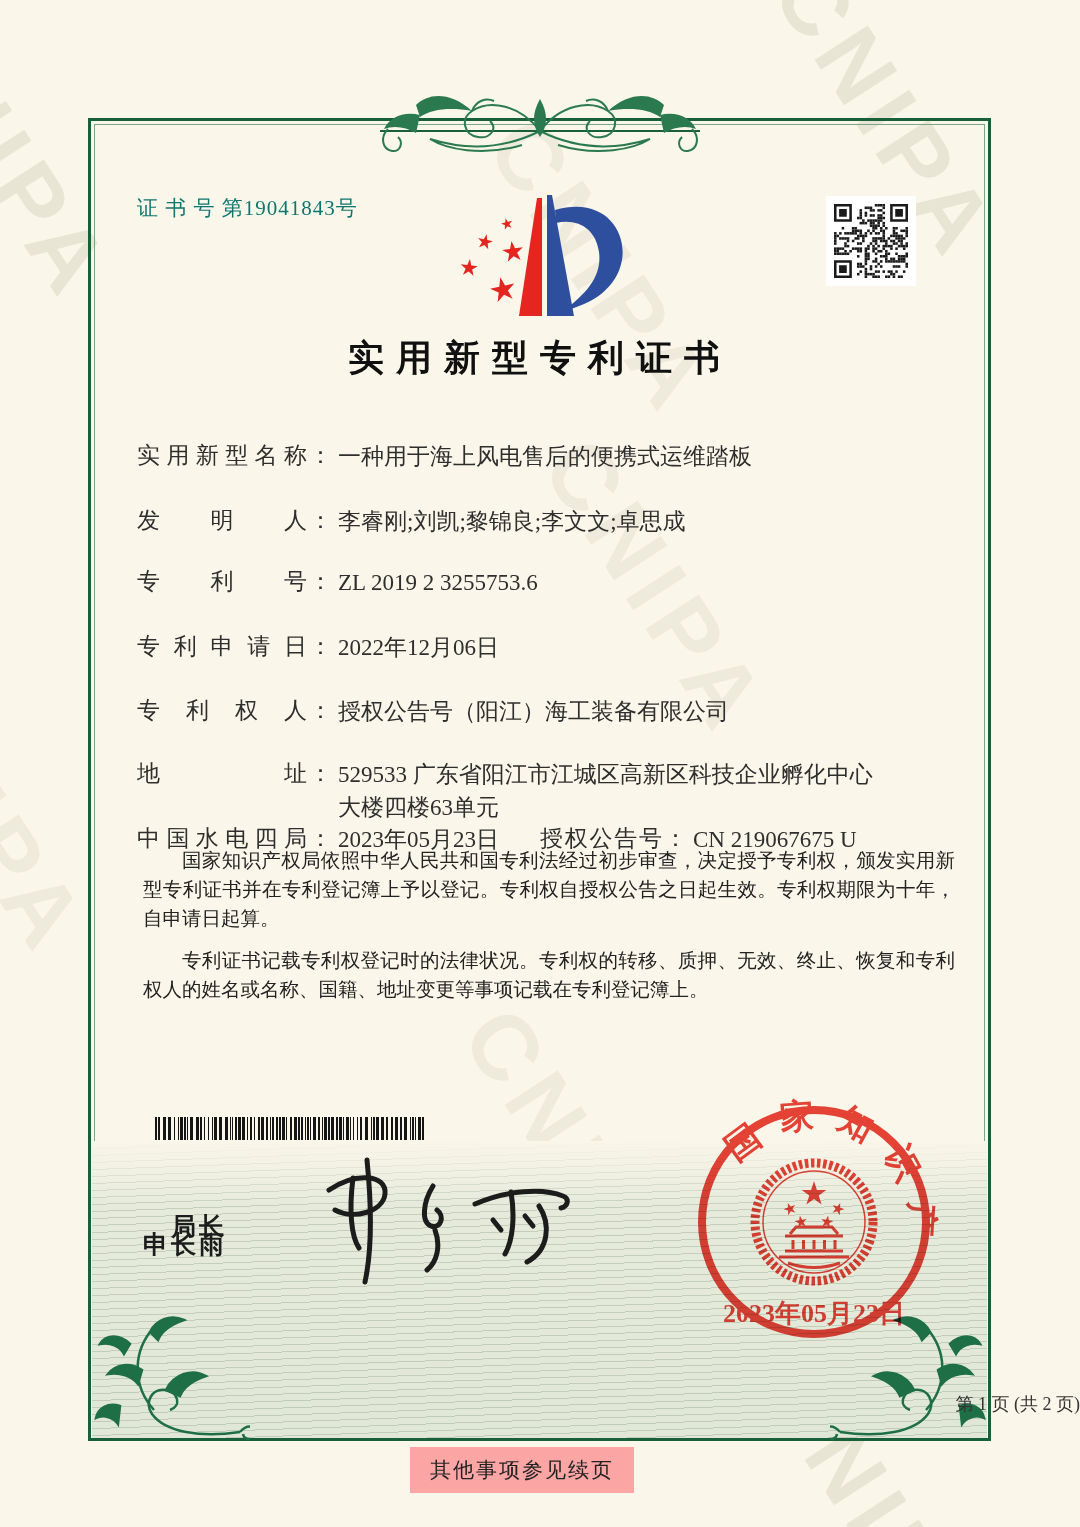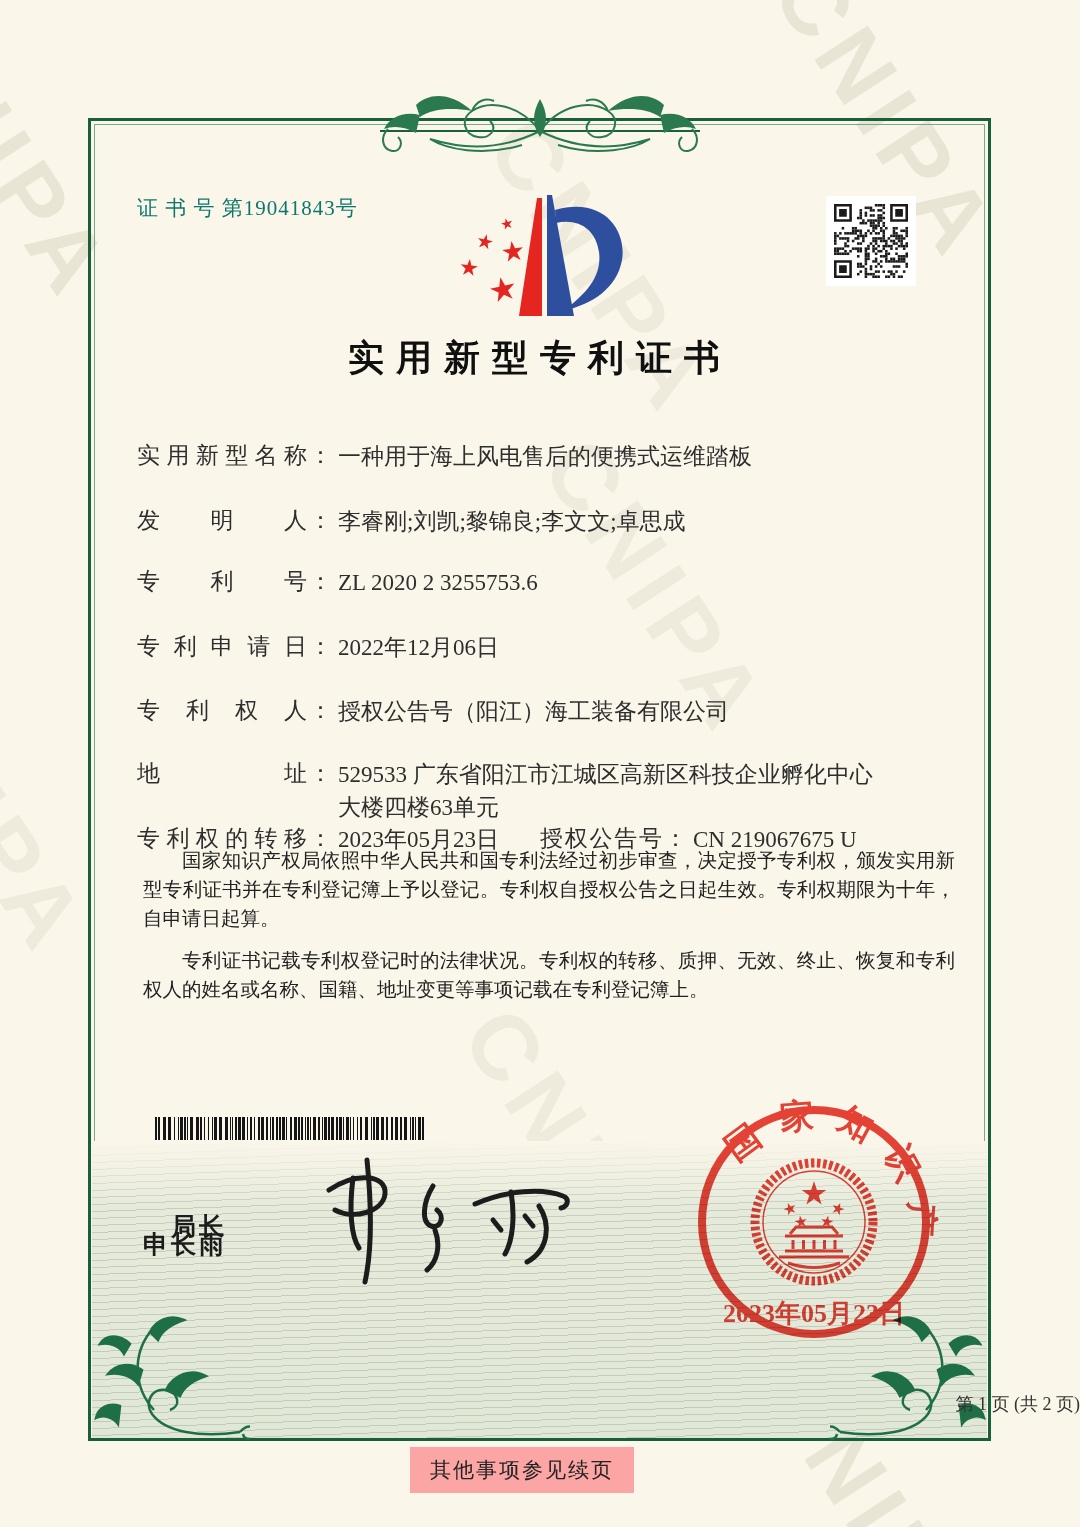--- a/index.html
+++ b/index.html
@@ -397,34 +397,34 @@
 
 <div class="abs title">实用新型专利证书</div>
 
 <div class="abs frow" style="top:440px;">
   <span class="flabel">实用新型名称</span><span class="fcolon">：</span><span class="fvalue">一种用于海上风电售后的便携式运维踏板</span>
 </div>
 <div class="abs frow" style="top:505px;">
   <span class="flabel">发明人</span><span class="fcolon">：</span><span class="fvalue">李睿刚;刘凯;黎锦良;李文文;卓思成</span>
 </div>
 <div class="abs frow" style="top:566px;">
-  <span class="flabel">专利号</span><span class="fcolon">：</span><span class="fvalue">ZL 2020 2 3255753.6</span>
+  <span class="flabel">专利号</span><span class="fcolon">：</span><span class="fvalue">ZL 2019 2 3255753.6</span>
 </div>
 <div class="abs frow" style="top:631px;">
   <span class="flabel">专利申请日</span><span class="fcolon">：</span><span class="fvalue">2022年12月06日</span>
 </div>
 <div class="abs frow" style="top:695px;">
   <span class="flabel">专利权人</span><span class="fcolon">：</span><span class="fvalue">授权公告号（阳江）海工装备有限公司</span>
 </div>
 <div class="abs frow" style="top:758px;font-family:Liberation Serif, serif;">
   <span class="flabel">地址</span><span class="fcolon">：</span><span class="fvalue">529533 广东省阳江市江城区高新区科技企业孵化中心
 大楼四楼63单元</span>
 </div>
 <div class="abs frow" style="top:823px;">
-  <span class="flabel">专利权的转移</span><span class="fcolon">：</span><span class="fvalue">2023年05月23日</span>
+  <span class="flabel">中国水电四局</span><span class="fcolon">：</span><span class="fvalue">2023年05月23日</span>
 </div>
 <div class="abs frow pair2" style="top:823px;">
   <span class="flabel">授权公告号</span><span class="fcolon">：</span><span class="fvalue">CN 219067675 U</span>
 </div>
 
 <div class="abs para" style="top:846px;">国家知识产权局依照中华人民共和国专利法经过初步审查，决定授予专利权，颁发实用新型专利证书并在专利登记簿上予以登记。专利权自授权公告之日起生效。专利权期限为十年，自申请日起算。</div>
 <div class="abs para" style="top:946px;">专利证书记载专利权登记时的法律状况。专利权的转移、质押、无效、终止、恢复和专利权人的姓名或名称、国籍、地址变更等事项记载在专利登记簿上。</div>
 
 <svg class="abs" style="left:155px;top:1117px;" width="272" height="23" viewBox="0 0 272 23">
   <g id="bars" fill="#151515">

